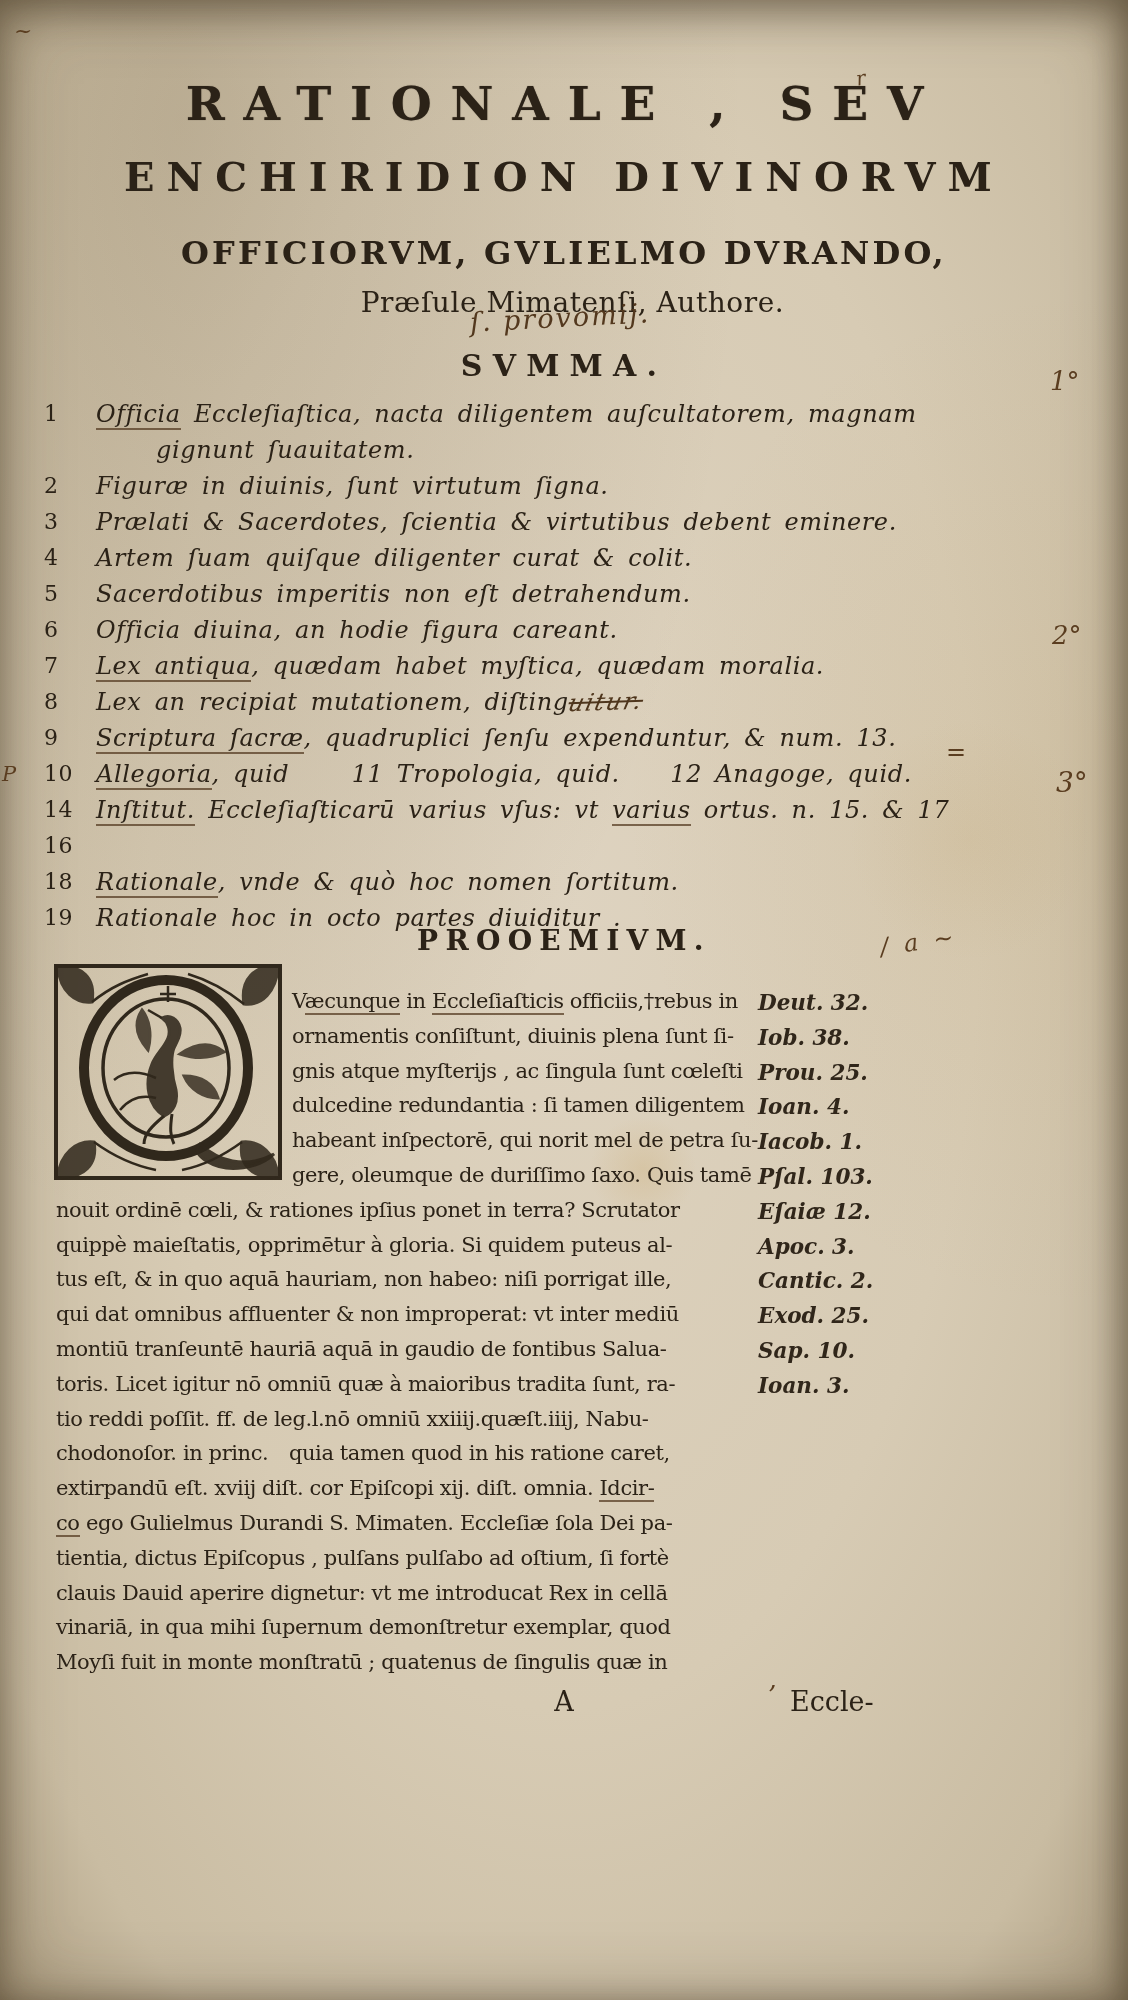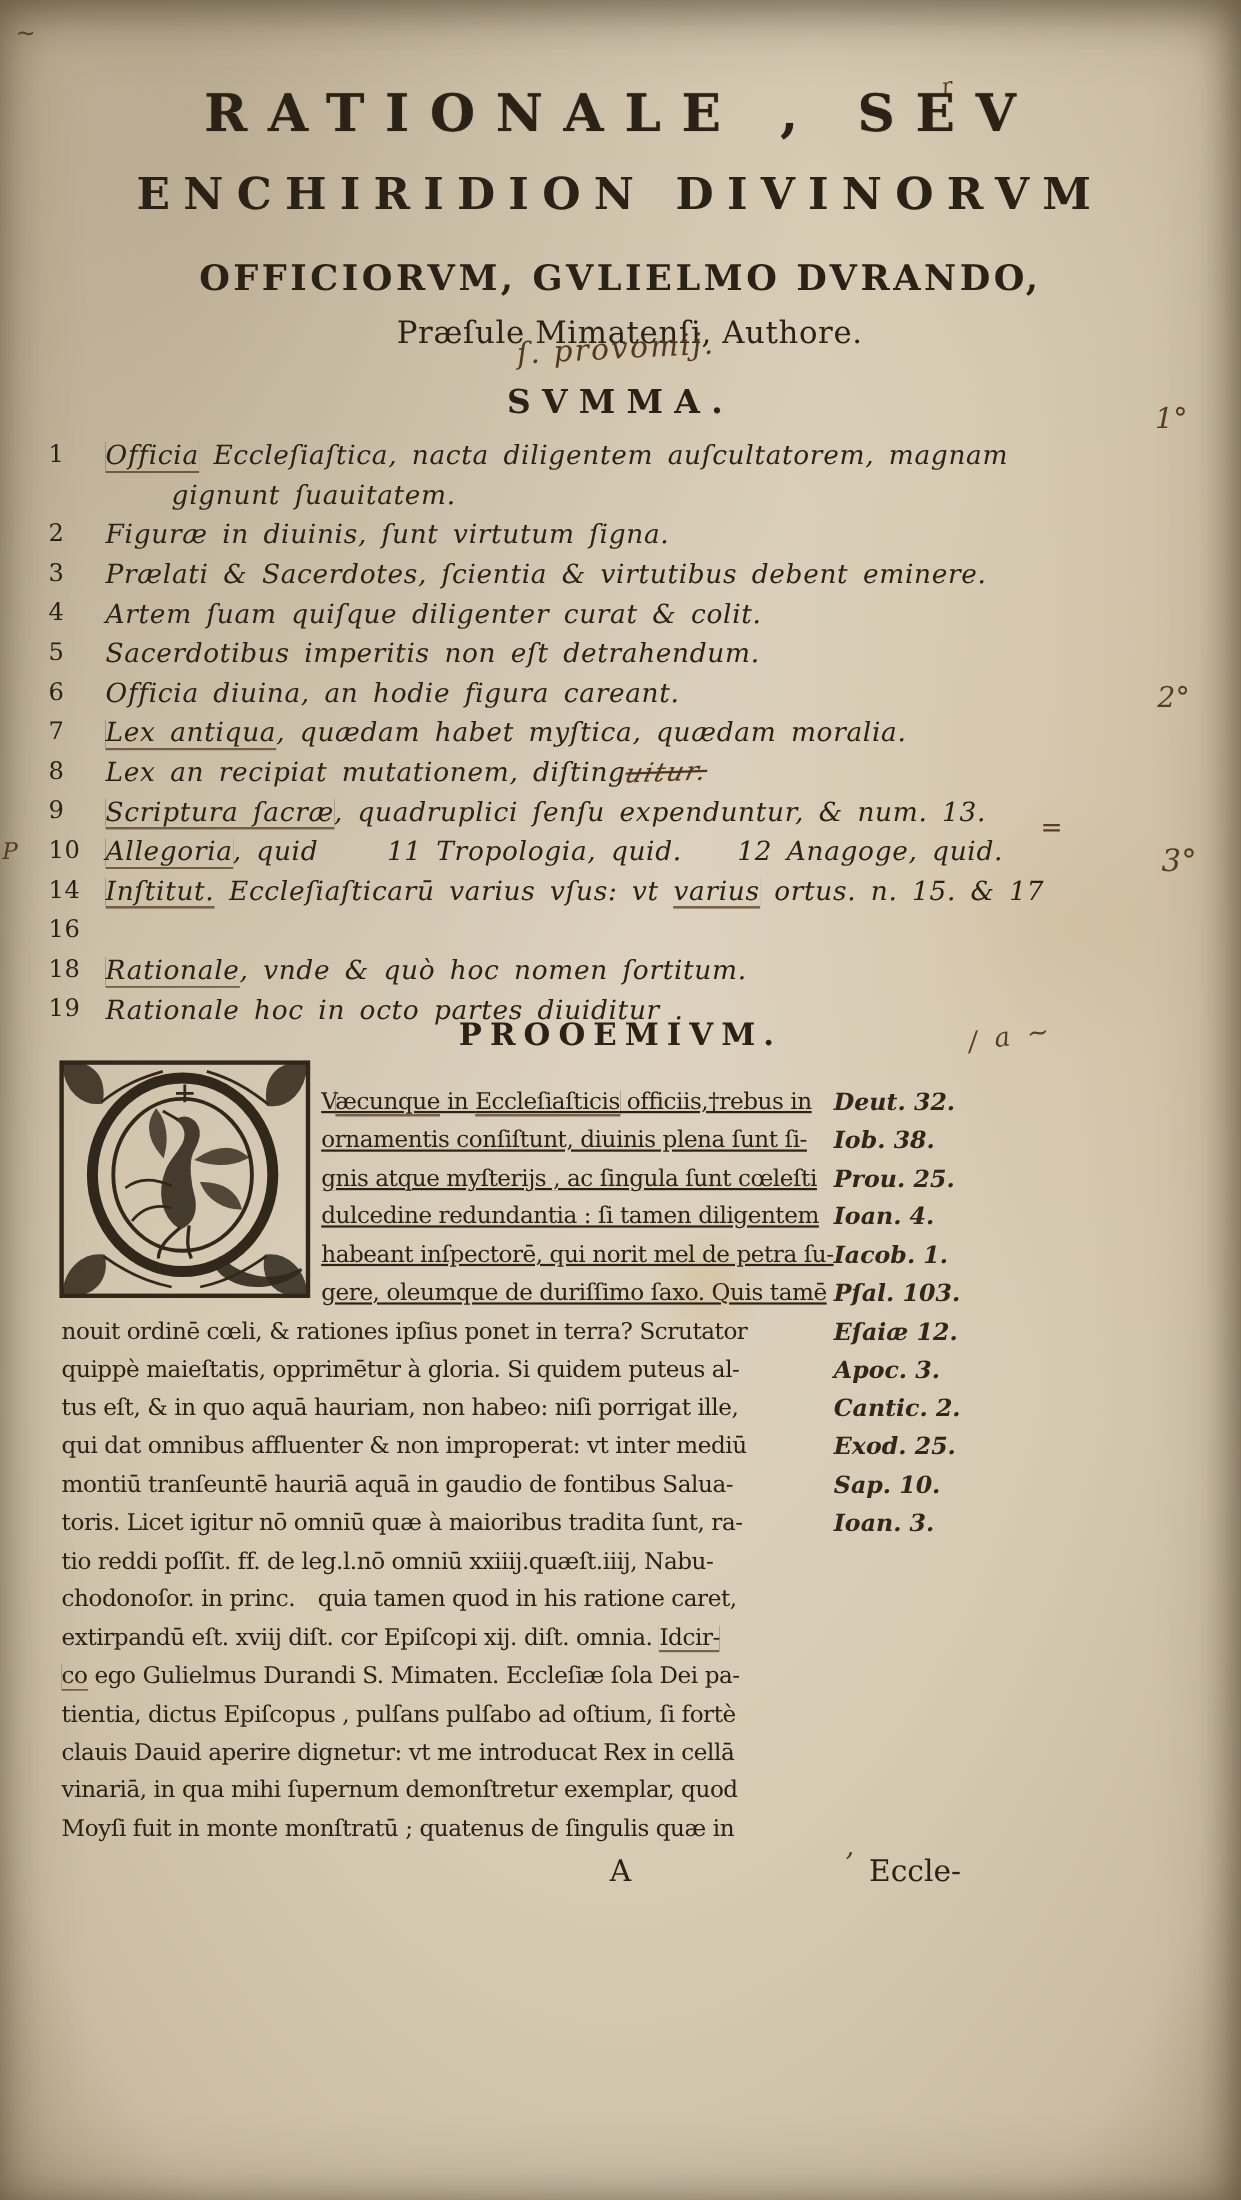--- a/index.html
+++ b/index.html
@@ -26,21 +26,21 @@
   .summa-head{font-size:30px;letter-spacing:.34em;font-weight:bold;}
   
   .summa{font-style:italic;font-size:24px;line-height:36px;letter-spacing:.6px;word-spacing:5px;white-space:nowrap;}
   .srow{display:flex;}
   .snum{flex:0 0 52px;font-style:normal;font-size:22px;}
   .cont{margin-left:60px;}
   .hand-scribble{display:inline-block;font-style:italic;color:#4e351c;letter-spacing:1.5px;text-decoration:line-through;transform:skewX(-14deg) rotate(-2deg);}
   
   .proo-head{font-size:28px;letter-spacing:.26em;font-weight:bold;text-align:center;}
   .bodytext{font-size:21px;line-height:34.8px;letter-spacing:-.4px;white-space:nowrap;}
-  .bodytext .ind{margin-left:236px;text-decoration:underline;}
+  .bodytext .ind{margin-left:236px;}
   .mrefs{font-style:italic;font-size:21.5px;line-height:34.8px;white-space:nowrap;font-weight:bold;color:#30261a;}
   .sig{font-size:27px;}
   .hm{position:absolute;font-style:italic;color:#5a3d20;}
   .initial-box svg{display:block;}
 </style>
 </head>
 <body>
 
 <div class="page">
 

